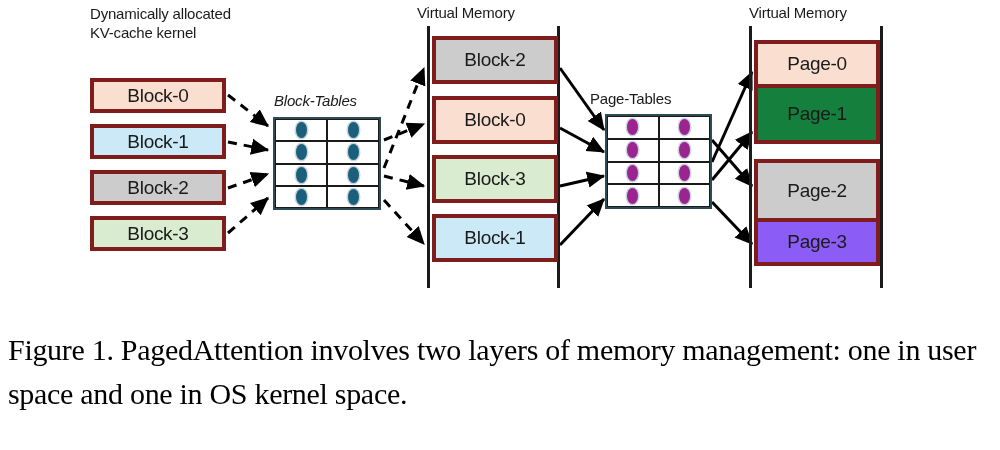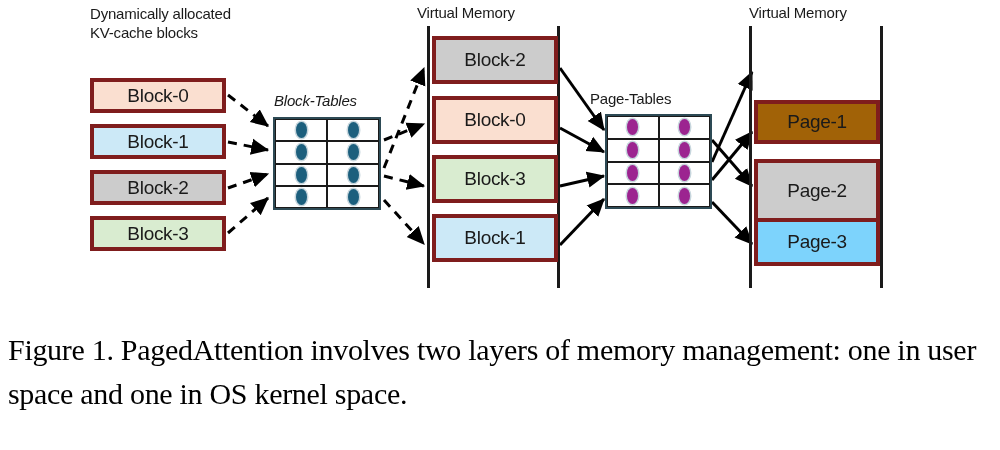--- a/index.html
+++ b/index.html
@@ -146,21 +146,21 @@
       <g stroke="#000000" stroke-width="3" fill="none" marker-end="url(#ah-solid)">
         <line x1="712" y1="140" x2="752" y2="186"></line>
         <line x1="712" y1="162" x2="752" y2="72"></line>
         <line x1="712" y1="180" x2="752" y2="132"></line>
         <line x1="712" y1="202" x2="752" y2="244"></line>
       </g>
     </svg>
 
     <div class="hdr two-line" style="left:90px; top:4px;">
       <div>Dynamically allocated</div>
-      <div>KV-cache blocks</div>
+      <div>KV-cache kernel</div>
     </div>
 
     <div class="mem-block" style="left:90px; top:78px; width:136px; height:35px; background:#fadfd0;">
       <span>Block-0</span>
     </div>
     <div class="mem-block" style="left:90px; top:124px; width:136px; height:35px; background:#cce9f7;">
       <span>Block-1</span>
     </div>
     <div class="mem-block" style="left:90px; top:170px; width:136px; height:35px; background:#cccccc;">
       <span>Block-2</span>
@@ -243,27 +243,30 @@
         <div class="table-cell">
           <span class="dot purple" style="background: rgb(156, 36, 144);"></span>
         </div>
       </div>
 
     <div class="hdr" style="left:749px; top:4px;">Virtual Memory</div>
 
     <div class="rail" style="left:749px; top:26px; height:262px;"></div>
     <div class="rail" style="left:880px; top:26px; height:262px;"></div>
 
-    <div class="mem-block" style="left:754px; top:100px; width:126px; height:44px; background:#a16207;">
+    <div class="mem-block" style="left:754px; top:40px; width:126px; height:48px; background:#fadfd0;">
+      <span>Page-0</span>
+    </div>
+    <div class="mem-block" style="left:754px; top:84px; width:126px; height:60px; background:#15803d;">
       <span>Page-1</span>
     </div>
     <div class="mem-block" style="left:754px; top:159px; width:126px; height:64px; background:#cccccc;">
       <span>Page-2</span>
     </div>
-    <div class="mem-block" style="left:754px; top:218px; width:126px; height:48px; background:#7dd3fc;">
+    <div class="mem-block" style="left:754px; top:218px; width:126px; height:48px; background:#8b5cf6;">
       <span>Page-3</span>
     </div>
 
   </div>
 
   <div id="caption">
     <span class="cap-label">Figure 1.</span><span> PagedAttention involves two layers of memory management: one in user space and one in OS kernel space.</span>
   </div>
 
 </div>

